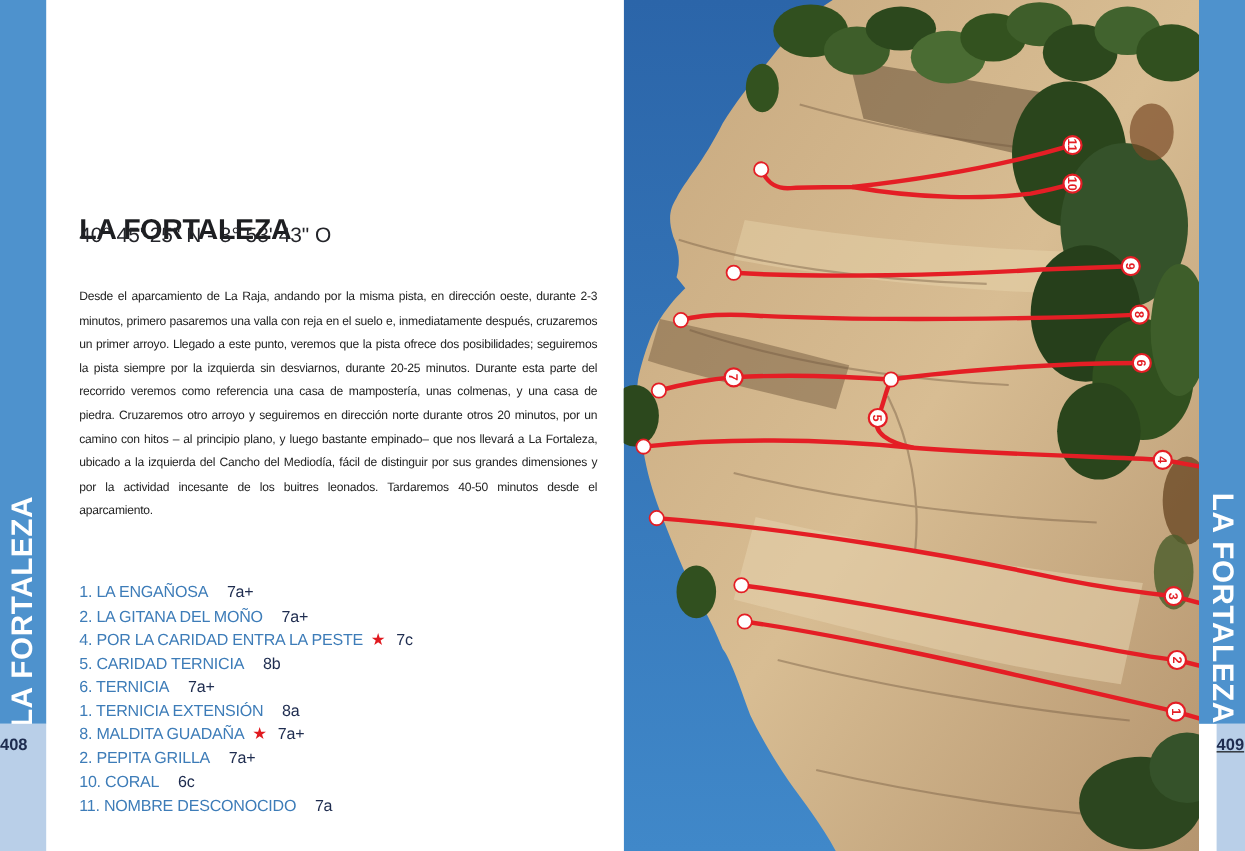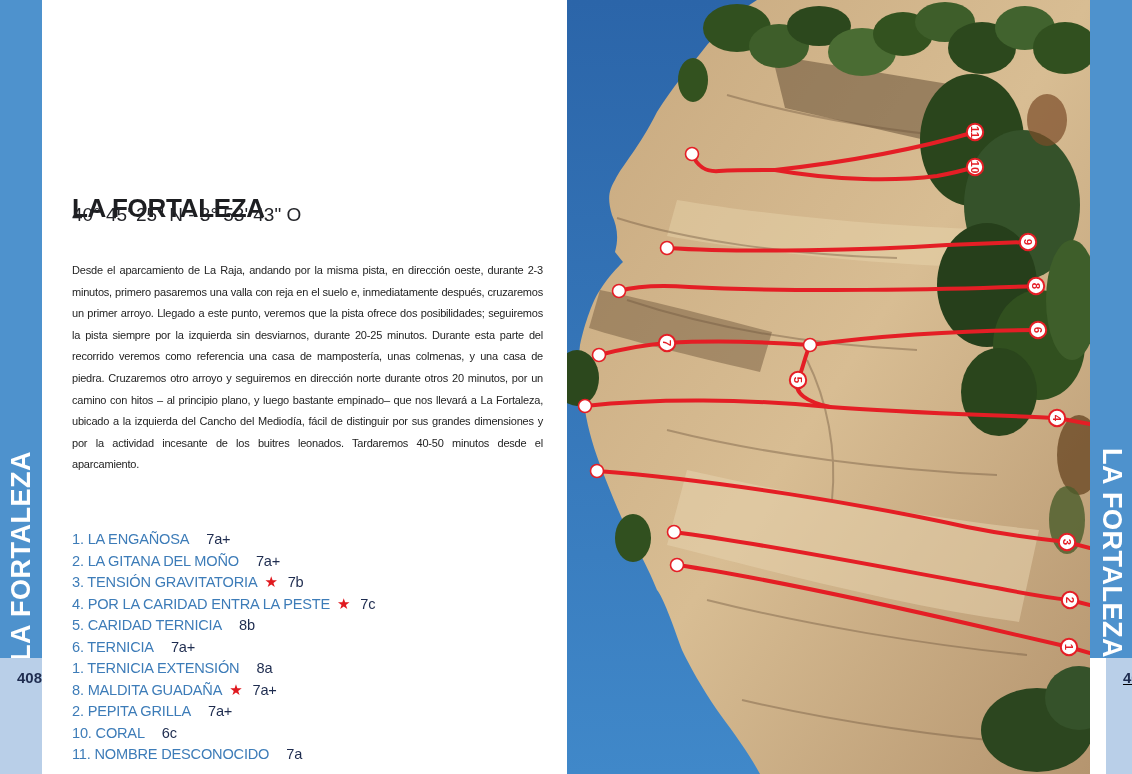--- a/index.html
+++ b/index.html
@@ -8,21 +8,21 @@
 
   
   .bar{position:absolute;top:0;width:42px;height:658px;background:#4e92cd;}
   .bar.left{left:0;} .bar.right{left:1090px;}
   .bar-label{position:absolute;white-space:nowrap;color:#fff;font-weight:bold;
              font-size:27px;letter-spacing:.5px;}
   .bar.left  .bar-label{left:21px;top:556px;transform:translate(-50%,-50%) rotate(-90deg);}
   .bar.right .bar-label{left:21px;top:553px;transform:translate(-50%,-50%) rotate(90deg);}
   .pagenum-block{position:absolute;top:658px;width:42px;height:116px;background:#b9cfe8;}
   .pagenum-block.left{left:0;} .pagenum-block.right{left:1106px;text-decoration:underline;}
-  .pagenum{display:block;text-align:right;padding-top:11px;font-size:15px;font-weight:bold;
+  .pagenum{display:block;text-align:left;padding-top:11px;font-size:15px;font-weight:bold;
            color:#1e2c4f;}
 
   
   .title{position:absolute;left:72px;top:176px;font-size:26px;font-weight:bold;
          color:#1d1e21;letter-spacing:-.3px;}
   .coords{position:absolute;left:72px;top:204px;font-size:19px;color:#24252a;}
   .approach{position:absolute;left:72px;top:249px;width:471px;font-size:11px;
             line-height:21.6px;color:#232323;text-align:justify;letter-spacing:-.2px;}
   .routes{position:absolute;left:72px;top:528px;list-style:none;margin:0;padding:0;}
   .routes li{height:21.5px;line-height:21.5px;font-size:14.6px;font-weight:normal;
@@ -47,21 +47,20 @@
     <span class="pagenum">408</span>
   </div>
 
   <h1 class="title">LA FORTALEZA</h1>
   <div class="coords">40° 45' 25" N - 3° 53' 43" O</div>
   <p class="approach">Desde el aparcamiento de La Raja, andando por la misma pista, en dirección oeste, durante 2-3 minutos, primero pasaremos una valla con reja en el suelo e, inmediatamente después, cruzaremos un primer arroyo. Llegado a este punto, veremos que la pista ofrece dos posibilidades; seguiremos la pista siempre por la izquierda sin desviarnos, durante 20-25 minutos. Durante esta parte del recorrido veremos como referencia una casa de mampostería, unas colmenas, y una casa de piedra. Cruzaremos otro arroyo y seguiremos en dirección norte durante otros 20 minutos, por un camino con hitos – al principio plano, y luego bastante empinado– que nos llevará a La Fortaleza, ubicado a la izquierda del Cancho del Mediodía, fácil de distinguir por sus grandes dimensiones y por la actividad incesante de los buitres leonados. Tardaremos 40-50 minutos desde el aparcamiento.</p>
 
   <ul class="routes">
     <li><span class="rname">1. LA ENGAÑOSA</span><span class="star"></span><span class="grade">7a+</span></li>
     <li><span class="rname">2. LA GITANA DEL MOÑO</span><span class="star"></span><span class="grade">7a+</span></li>
-    <li><span class="rname">3. TENSIÓN GRAVITATORIA</span><span class="star">★</span><span class="grade">7b</span></li>
     <li><span class="rname">4. POR LA CARIDAD ENTRA LA PESTE</span><span class="star">★</span><span class="grade">7c</span></li>
     <li><span class="rname">5. CARIDAD TERNICIA</span><span class="star"></span><span class="grade">8b</span></li>
     <li><span class="rname">6. TERNICIA</span><span class="star"></span><span class="grade">7a+</span></li>
     <li><span class="rname">1. TERNICIA EXTENSIÓN</span><span class="star"></span><span class="grade">8a</span></li>
     <li><span class="rname">8. MALDITA GUADAÑA</span><span class="star">★</span><span class="grade">7a+</span></li>
     <li><span class="rname">2. PEPITA GRILLA</span><span class="star"></span><span class="grade">7a+</span></li>
     <li><span class="rname">10. CORAL</span><span class="star"></span><span class="grade">6c</span></li>
     <li><span class="rname">11. NOMBRE DESCONOCIDO</span><span class="star"></span><span class="grade">7a</span></li>
   </ul>
 

